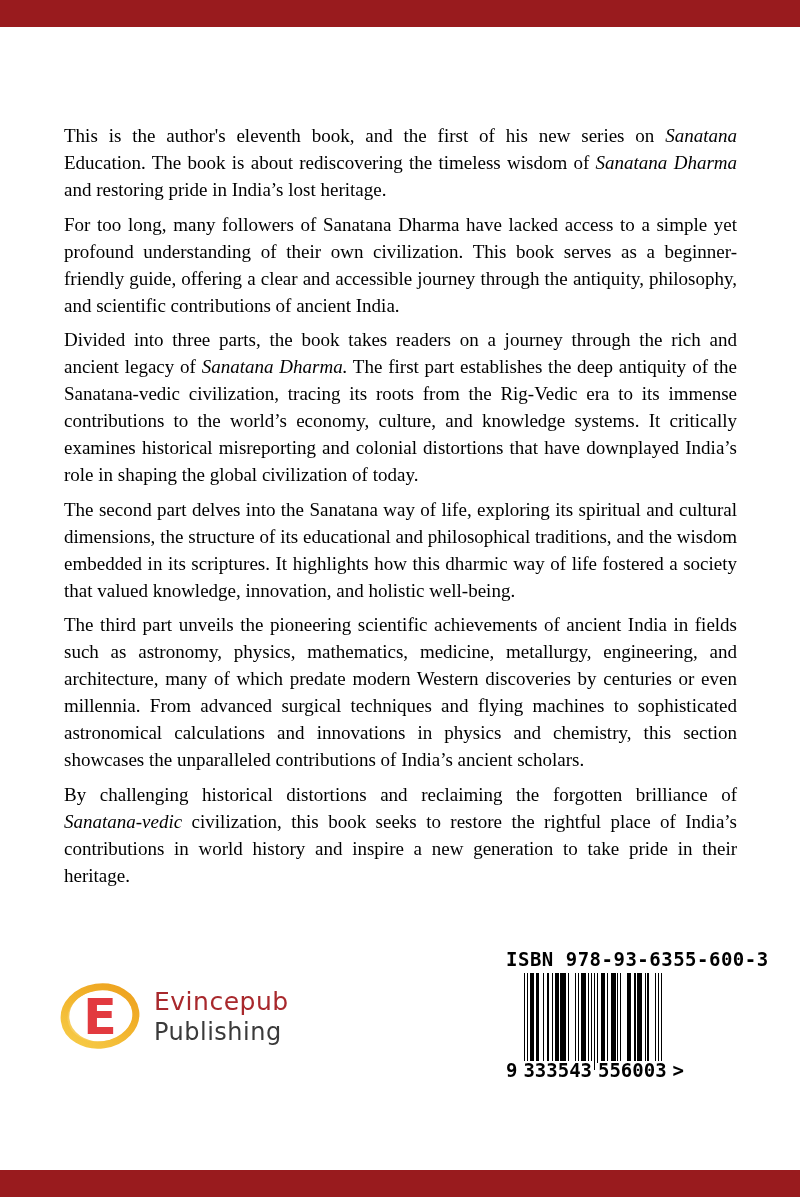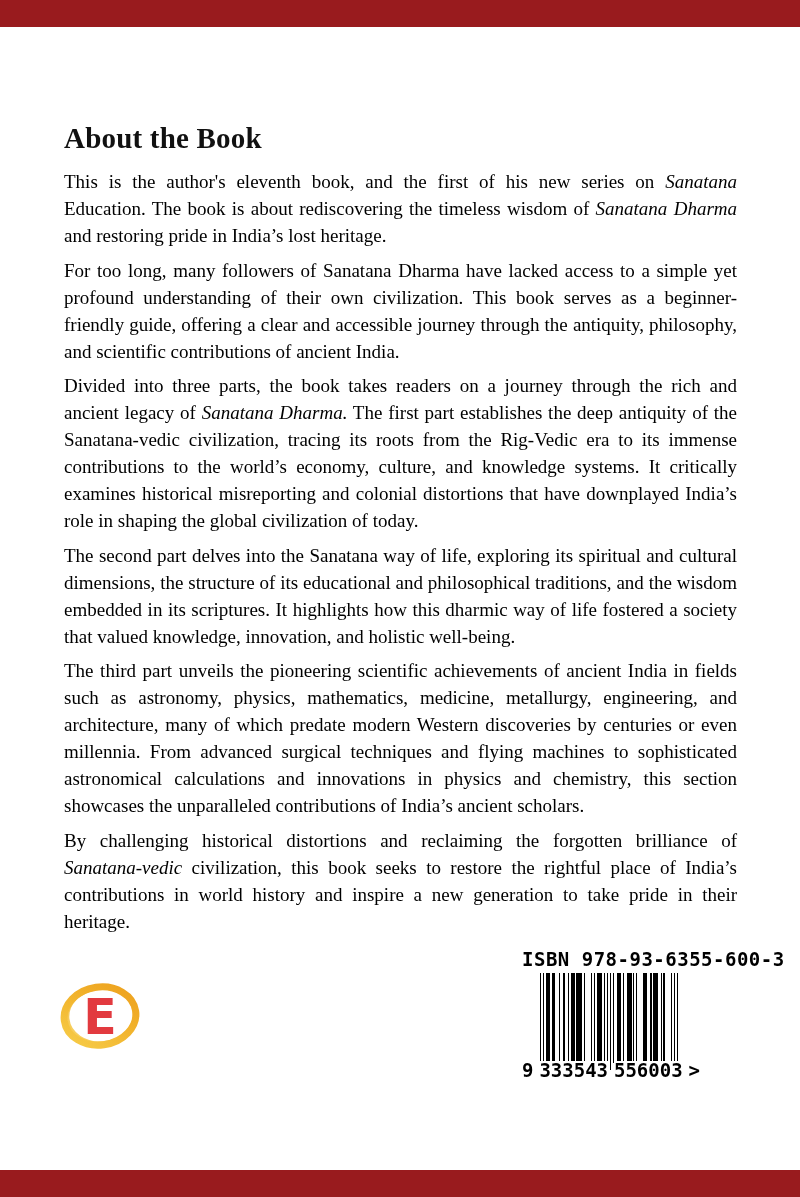--- a/index.html
+++ b/index.html
@@ -27,41 +27,40 @@
   .logo-e{
     position:absolute;left:0;top:0;width:84px;height:68px;display:flex;
     align-items:center;justify-content:center;
     font-family:"DejaVu Sans", sans-serif;font-size:49px;font-weight:600;
     padding-top:2px;box-sizing:border-box;
   }
   .logo-text{margin-left:12px;padding-top:6px;font-family:"DejaVu Sans", sans-serif;}
   .logo-name{font-size:25px;font-weight:500;letter-spacing:.5px;line-height:1.1;}
   .logo-type{font-size:24px;font-weight:400;letter-spacing:.5px;line-height:1.15;margin-top:3px;}
   
-  .barcode{position:absolute;left:522px;top:948px;width:214px;}
+  .barcode{position:absolute;left:506px;top:948px;width:214px;}
   .isbn-label{
     font-family:"DejaVu Sans Mono", monospace;font-weight:bold;font-size:19px;
     letter-spacing:.5px;color:#000;text-align:center;white-space:nowrap;
   }
   .bars{position:absolute;left:18px;top:25px;}
   .human-row{
     position:absolute;left:0px;top:113px;width:178px;display:flex;
     justify-content:space-between;align-items:flex-start;
     font-family:"DejaVu Sans Mono", monospace;font-weight:bold;font-size:19px;color:#000;
   }
   .human-row span{background:#fff;line-height:1;}
 </style>
 </head>
 <body>
 
 <div class="band top" style="background: rgb(153, 27, 30);"></div>
 <div class="band bottom" style="background: rgb(153, 27, 30);"></div>
 
 <div class="content">
-  <h1>About the Book</h1>
   <div>
       <p><span>This is the author's eleventh book, and the first of his new series on </span><em>Sanatana</em><span> Education. The book is about rediscovering the timeless wisdom of </span><em>Sanatana Dharma</em><span> and restoring pride in India’s lost heritage.</span></p>
       <p><span>For too long, many followers of Sanatana Dharma have lacked access to a simple yet profound understanding of their own civilization. This book serves as a beginner-friendly guide, offering a clear and accessible journey through the antiquity, philosophy, and scientific contributions of ancient India.</span></p>
       <p><span>Divided into three parts, the book takes readers on a journey through the rich and ancient legacy of </span><em>Sanatana Dharma.</em><span> The first part establishes the deep antiquity of the Sanatana-vedic civilization, tracing its roots from the Rig-Vedic era  to its immense contributions to the world’s economy, culture, and knowledge systems. It critically examines historical misreporting and colonial distortions that have downplayed India’s role in shaping the global civilization of today.</span></p>
       <p><span>The second part delves into the Sanatana way of life, exploring its spiritual and cultural dimensions, the structure of its educational and philosophical traditions, and the wisdom embedded in its scriptures. It highlights how this dharmic way of life fostered a society that valued knowledge, innovation, and holistic well-being.</span></p>
       <p><span>The third part unveils the pioneering scientific achievements of ancient India in fields such as astronomy, physics, mathematics, medicine, metallurgy, engineering, and architecture, many of which predate modern Western discoveries by centuries or even millennia. From advanced surgical techniques and flying machines to sophisticated astronomical calculations and innovations in physics and chemistry, this section showcases the unparalleled contributions of India’s ancient scholars.</span></p>
       <p><span>By challenging historical distortions and reclaiming the forgotten brilliance of </span><em>Sanatana-vedic</em><span> civilization, this book seeks to restore the rightful place of India’s contributions in world history and inspire a new generation to take pride in their heritage.</span></p>
     </div>
 </div>
 
@@ -72,20 +71,24 @@
         <linearGradient id="gold" x1="0" y1="1" x2="1" y2="0">
           <stop offset="0" stop-color="#f7ce4a"></stop>
           <stop offset="0.5" stop-color="#f2b52e"></stop>
           <stop offset="1" stop-color="#eda01d"></stop>
         </linearGradient>
       </defs>
       <ellipse cx="42" cy="34" rx="36" ry="29" fill="none" stroke="url(#gold)" stroke-width="7" transform="rotate(-8 42 34)"></ellipse>
       <ellipse cx="43" cy="33.5" rx="33" ry="27" fill="none" stroke="url(#gold)" stroke-width="2.5" opacity="0.85" transform="rotate(-6 43 33.5)"></ellipse>
     </svg>
     <div class="logo-e" style="color: rgb(226, 58, 63);">E</div>
+  </div>
+  <div class="logo-text">
+    <div class="logo-name" style="color: rgb(168, 40, 44);">Evincepub</div>
+    <div class="logo-type" style="color: rgb(58, 58, 58);">Publishing</div>
   </div>
 </div>
 
 <div class="barcode">
   <div class="isbn-label">ISBN 978-93-6355-600-3</div>
   <svg class="bars" width="138" height="97" viewBox="0 0 95 67" preserveAspectRatio="none" shape-rendering="crispEdges">
       <rect x="0" y="0" width="1" height="67" fill="#000"></rect>
       <rect x="2" y="0" width="1" height="67" fill="#000"></rect>
       <rect x="4" y="0" width="1" height="62" fill="#000"></rect>
       <rect x="5" y="0" width="1" height="62" fill="#000"></rect>

